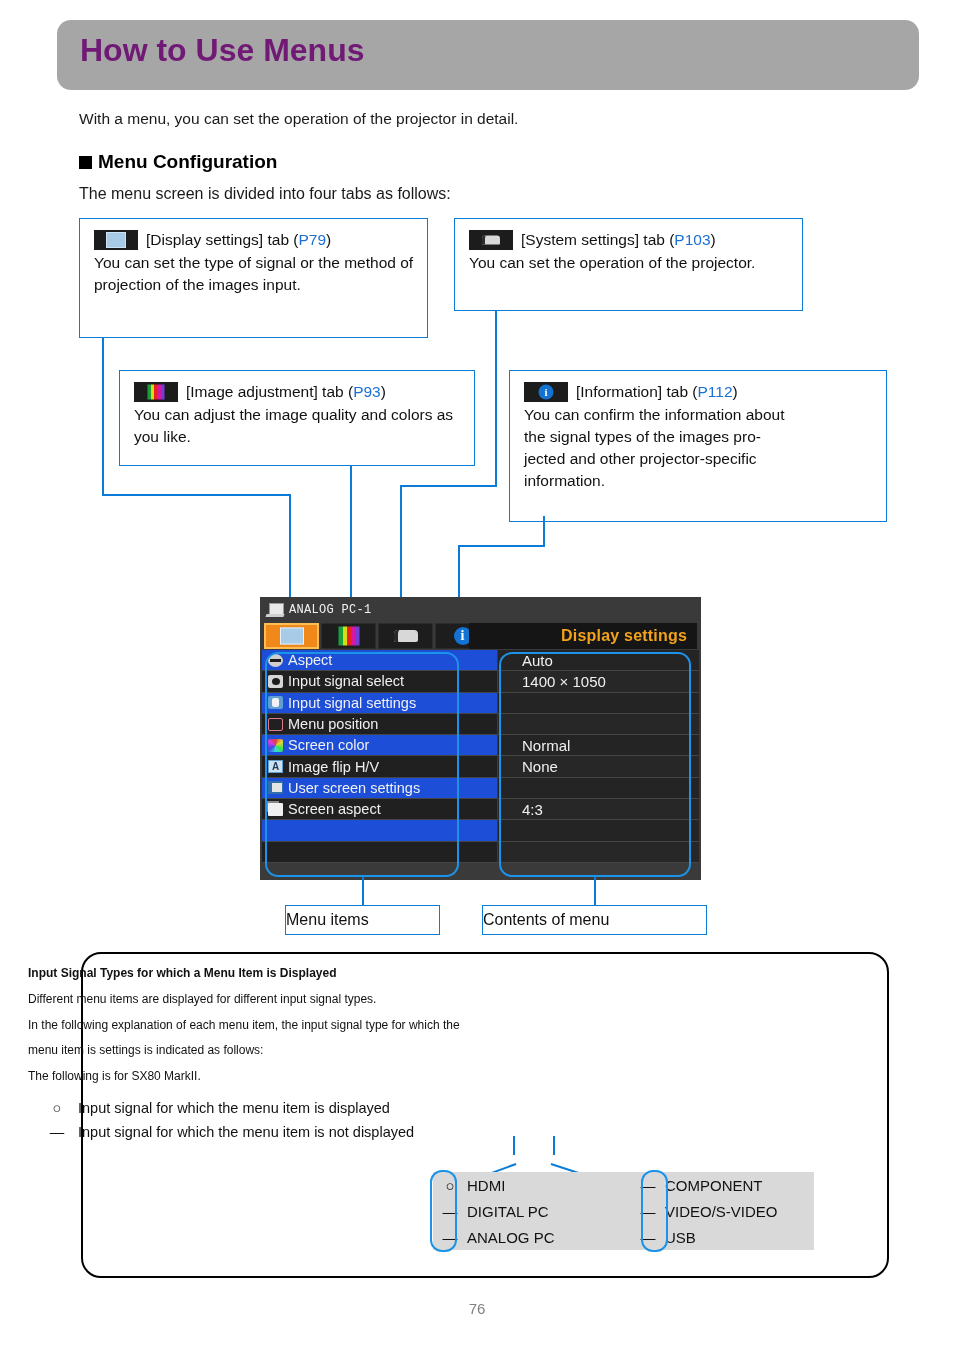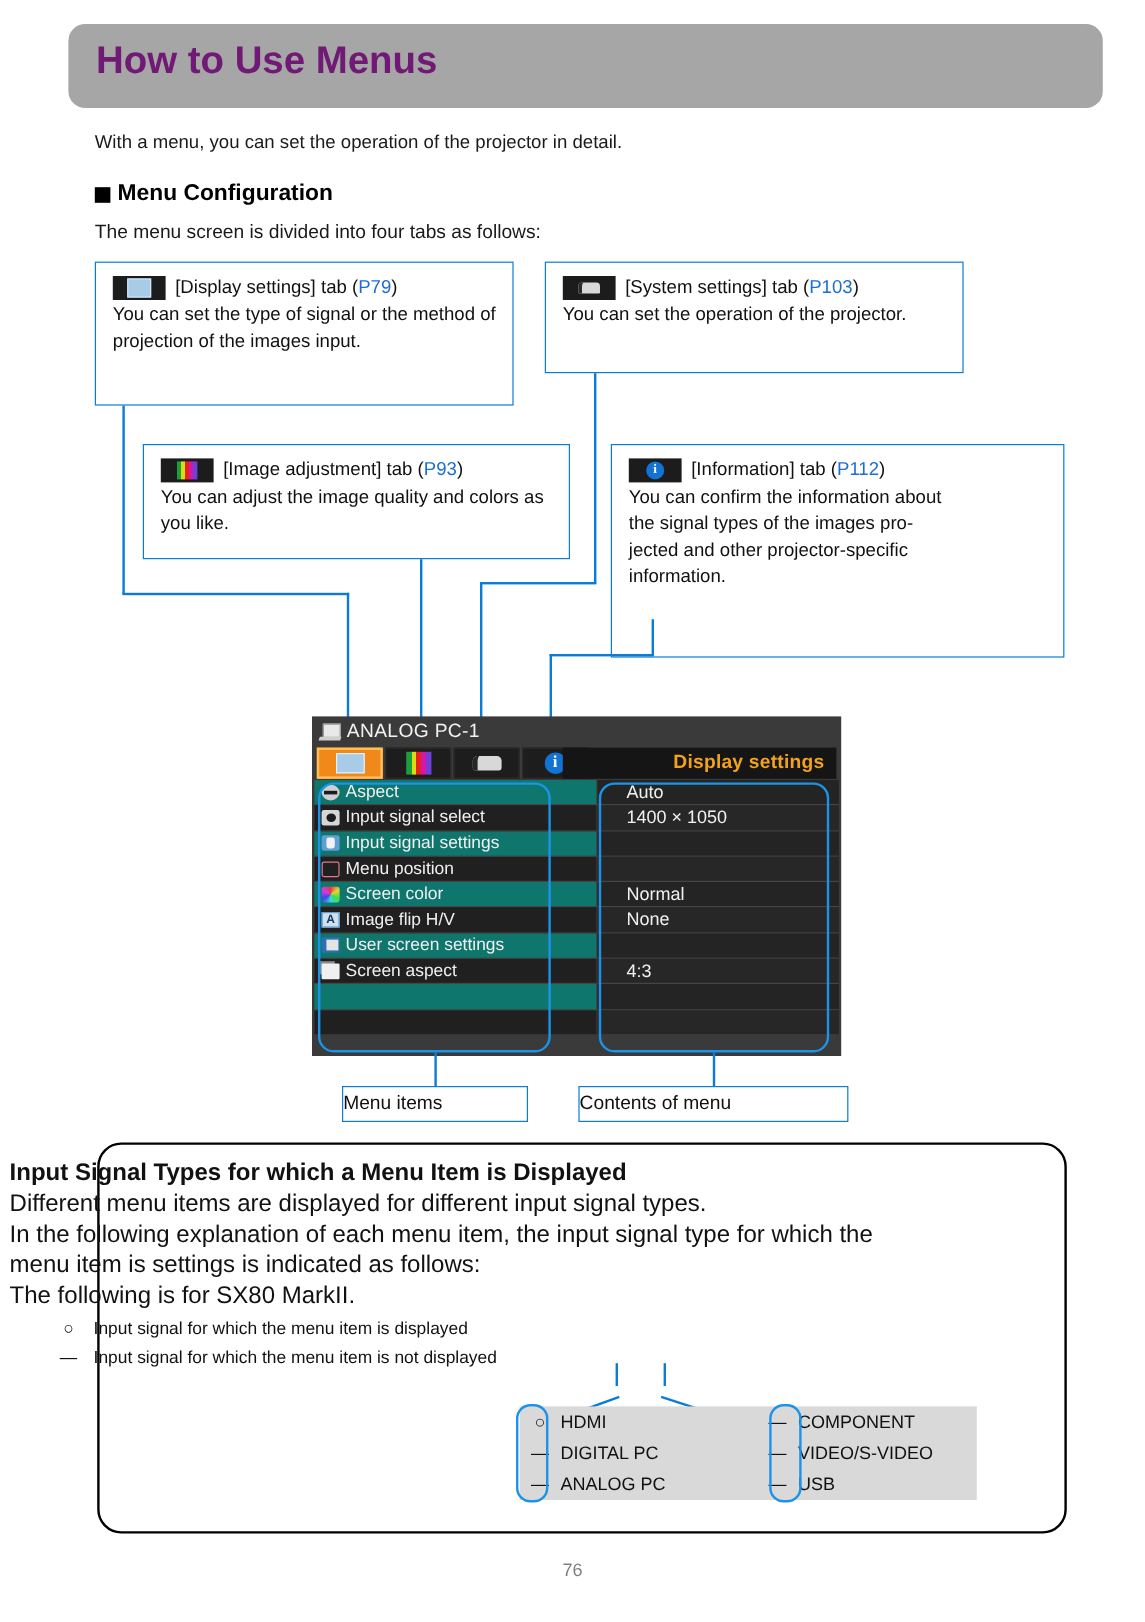--- a/index.html
+++ b/index.html
@@ -84,21 +84,21 @@
     width: 15px; height: 15px; border-radius:50%;
     background:#1273d4; color:#fff; font-size:11px; font-weight:bold;
     font-family:"Liberation Serif", serif;
     display:flex; align-items:center; justify-content:center;
     line-height: 1;
   }
 
   #co-display { left: 79px; top: 218px; width: 349px; height: 120px; }
   #co-system  { left: 454px; top: 218px; width: 349px; height: 93px; }
   #co-image   { left: 119px; top: 370px; width: 356px; height: 96px; }
-  #co-info    { left: 509px; top: 370px; width: 378px; height: 178px; }
+  #co-info    { left: 509px; top: 370px; width: 378px; height: 152px; }
 
   
   .ln { position: absolute; background: #0a7cd8; }
   .lnv { width: 1.7px; }
   .lnh { height: 1.7px; }
 
   
   .osd {
     position: absolute; left: 260px; top: 597px;
     width: 441px; height: 283px;
@@ -110,21 +110,21 @@
   }
   .osd-src-icon { width: 18px; height: 14px; position: relative; flex:0 0 auto;}
   .osd-src-icon::before{
     content:""; position:absolute; left:3px; top:0; width:13px; height:10px;
     background:#e9e9e9; border:1px solid #9a9a9a;
   }
   .osd-src-icon::after{
     content:""; position:absolute; left:0; bottom:0; width:18px; height:3px;
     background:#cfcfcf; transform: skewX(-20deg);
   }
-  .osd-src-text { color:#f2f2f2; font-size:16px; font-family:Liberation Sans, sans-serif; letter-spacing:0.3px;}
+  .osd-src-text { color:#f2f2f2; font-size:12px; font-family:Liberation Mono, monospace; letter-spacing:0.3px;}
 
   .osd-tabs { position:absolute; left:4px; top:26px; height:26px; display:flex; }
   .osd-tab {
     width: 55px; height: 26px; background:#1d1d1d;
     margin-right: 2px; position: relative;
     border: 1px solid #2c2c2c;
   }
   .osd-tab.sel { background:#f0881a; border:2px solid #ffbe55; }
   .osd-tab .ic { position:absolute; left:50%; top:50%; transform:translate(-50%,-50%); }
   .ic-display { width: 24px; height: 17px; background:#a8cbe8; border:1.5px solid #e4f0fa; }
@@ -145,21 +145,21 @@
 
   .osd-body { position:absolute; left:0; top:53px; width:100%; height:230px; }
   .osd-col { position:absolute; top:0; height:216px; }
   .osd-col-left { left: 2px; width: 235px; }
   .osd-col-right { left: 238px; right: 2px; }
   .osd-row {
     height: 21.3px; display:flex; align-items:center;
     border-bottom: 1px solid #454545;
     color: #f0f0f0; font-size: 14.5px;
     padding-left: 6px; gap: 5px;
-    background: #0f766e;
+    background: #1d4ed8;
   }
   .osd-col-right .osd-row { background:#242424; padding-left: 24px; font-size:15px;}
   .osd-col-left .osd-row:nth-child(even) { background:#202020; }
   .osd-col-right .osd-row:nth-child(even) { background:#272727; }
   .mi-icon { width: 15px; height: 13px; flex:0 0 auto; position:relative; }
 
   .mi-aspect { border-radius:50%; background:#cfcfcf; }
   .mi-aspect::after{content:"";position:absolute;left:2px;top:5px;width:11px;height:3px;background:#1c1c1c;}
   .mi-insel { background:#d6d6d6; border-radius:2px; }
   .mi-insel::after{content:"";position:absolute;left:4px;top:3px;width:8px;height:7px;border-radius:50%;background:#1c1c1c;}
@@ -190,21 +190,21 @@
   }
   #lbl-items    { left: 285px; top: 905px; width: 155px; height: 30px; }
   #lbl-contents { left: 482px; top: 905px; width: 225px; height: 30px; }
 
   
   .notebox {
     position:absolute; left: 81px; top: 952px;
     width: 808px; height: 326px;
     border: 2.6px solid #000; border-radius: 20px; background:#fff;
   }
-  .note-line { position:absolute; left: 8px; font-size: 20px; color:#111; white-space:nowrap; }
+  .note-line { position:absolute; left: 28px; font-size: 12px; color:#111; white-space:nowrap; }
   .note-title { font-weight: bold; }
   .note-bullet { position:absolute; left: 48px; font-size: 14.5px; color:#111; display:flex; gap:12px; align-items:baseline;}
   .bmark { width: 18px; display:inline-block; text-align:center; }
 
   
   .sigtable { position:absolute; left: 433px; top: 1172px; width: 381px; height: 78px; background:#d9d9d9; }
   .sigcol { position:absolute; top:0; height:100%; }
   .sigcol-a { left: 0px; width: 198px; }
   .sigcol-b { left: 198px; width: 183px; }
   .sigrow { height:26px; display:flex; align-items:center; font-size:15px; color:#111; }

